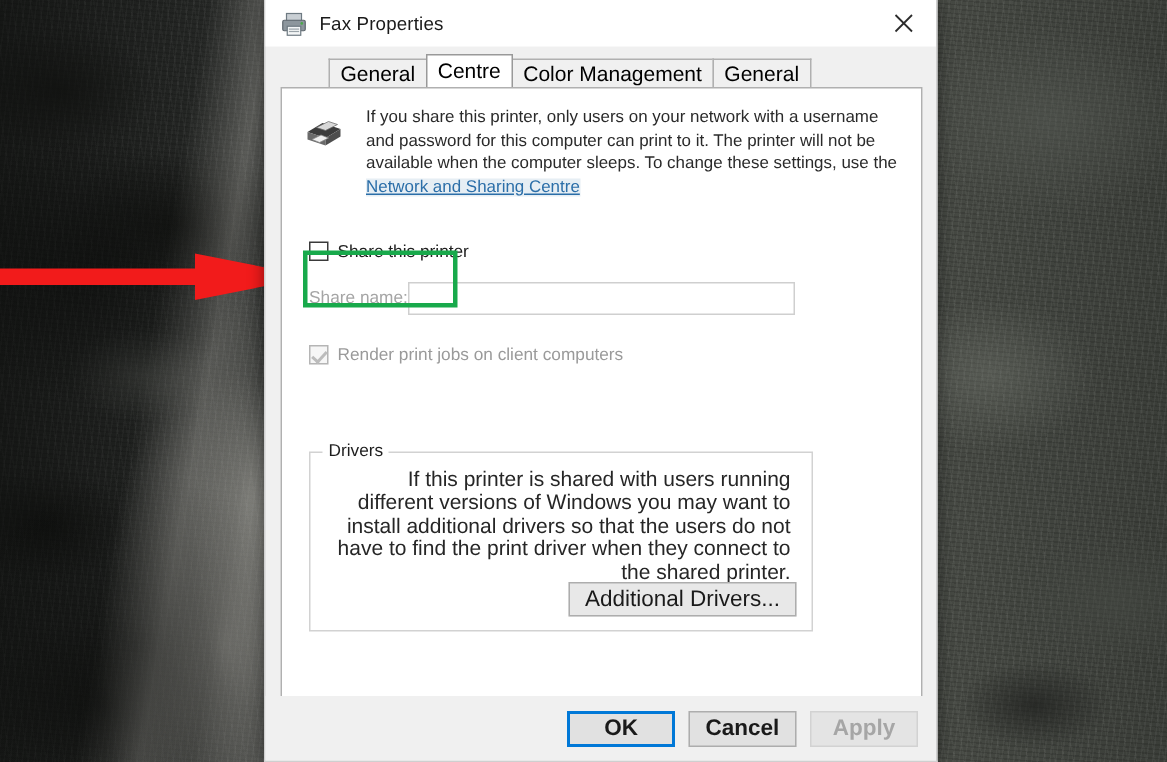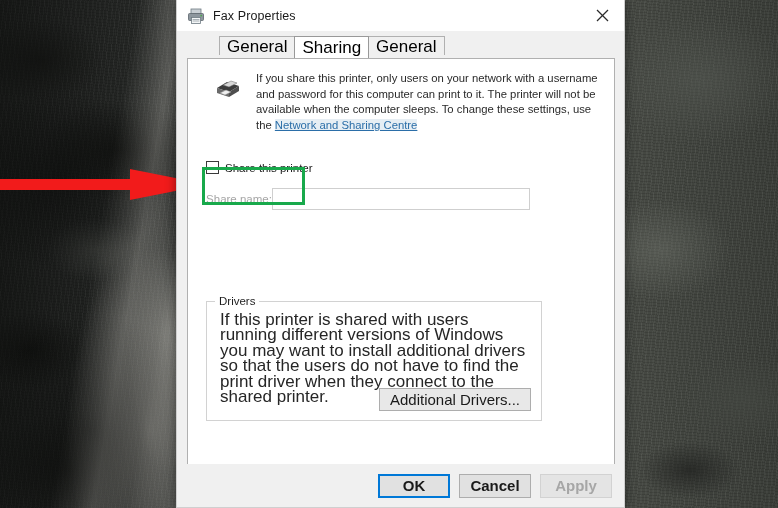--- a/index.html
+++ b/index.html
@@ -109,21 +109,22 @@
     cursor: pointer;
   }
   .close-button svg { display: block; }
 
   
   .tabstrip {
     position: relative;
     height: 22px;
     margin: 5px 0 0 10px;
     display: flex;
-    font-size: 17px;
+    align-items: flex-end;
+    font-size: 14px;
     z-index: 2;
     padding-left: 32px;
   }
   .tab {
     height: 19px;
     line-height: 19px;
     padding: 0 7px;
     background: #f0f0f0;
     border: 1px solid #b0b0b0;
     border-bottom: none;
@@ -151,21 +152,20 @@
     height: 407px;
     background: #ffffff;
     border: 1px solid #b0b0b0;
     box-sizing: border-box;
   }
 
   
   .info-row {
     display: flex;
     padding: 12px 14px 0 12px;
-    margin-left: 12px;
   }
   .printer-icon {
     width: 30px;
     height: 30px;
     flex: 0 0 auto;
     margin-right: 14px;
     margin-top: 2px;
   }
   .info-text {
     font-size: 11.3px;
@@ -251,23 +251,24 @@
     position: absolute;
     top: -7px;
     left: 8px;
     background: #ffffff;
     padding: 0 4px;
     font-size: 11.5px;
     color: #1e1e1e;
   }
   .groupbox-body {
     padding: 10px 14px 0 13px;
-    font-size: 17px;
+    font-size: 14px;
     line-height: 15.4px;
     color: #262626;
+    text-align: right;
   }
   .btn-row {
     position: absolute;
     right: 10px;
     bottom: 9px;
   }
 
   
   .btn {
     font-family: "Liberation Sans", sans-serif;
@@ -363,21 +364,22 @@
       <div class="close-button">
         <svg width="13" height="13" viewBox="0 0 13 13">
           <line x1="1" y1="1" x2="12" y2="12" stroke="#2b2b2b" stroke-width="1.2"></line>
           <line x1="12" y1="1" x2="1" y2="12" stroke="#2b2b2b" stroke-width="1.2"></line>
         </svg>
       </div>
     </div>
 
     <div class="tabstrip">
       <div class="tab">General</div>
-      <div class="tab selected">Sharing</div>
+      <div class="tab selected">Centre</div>
+      <div class="tab">Color Management</div>
       <div class="tab">General</div>
     </div>
 
     <div class="tabpanel">
 
       <div class="info-row">
         <svg class="printer-icon" viewBox="0 0 30 30">
           <polygon points="5,15 15,9 27,13 17,19" fill="#3c3c3c"></polygon>
           <polygon points="5,15 5,20 17,24 17,19" fill="#6a6a6a"></polygon>
           <polygon points="17,19 27,13 27,18 17,24" fill="#4e4e4e"></polygon>
@@ -394,20 +396,24 @@
         <div class="chk-row">
           <span class="chkbox"></span>
           <span>Share this printer</span>
         </div>
 
         <div class="sharename-row">
           <span class="sharename-label">Share name:</span>
           <input class="sharename-input" type="text" disabled="" placeholder="" style="">
         </div>
 
+        <div class="chk-row render-row">
+          <span class="chkbox checked disabled"></span>
+          <span class="lbl-disabled">Render print jobs on client computers</span>
+        </div>
 
       </div>
 
       <div class="groupbox">
         <span class="groupbox-title">Drivers</span>
         <div class="groupbox-body">If this printer is shared with users running different versions of Windows you may want to install additional drivers so that the users do not have to find the print driver when they connect to the shared printer.</div>
         <div class="btn-row">
           <button class="btn">Additional Drivers...</button>
         </div>
       </div>

